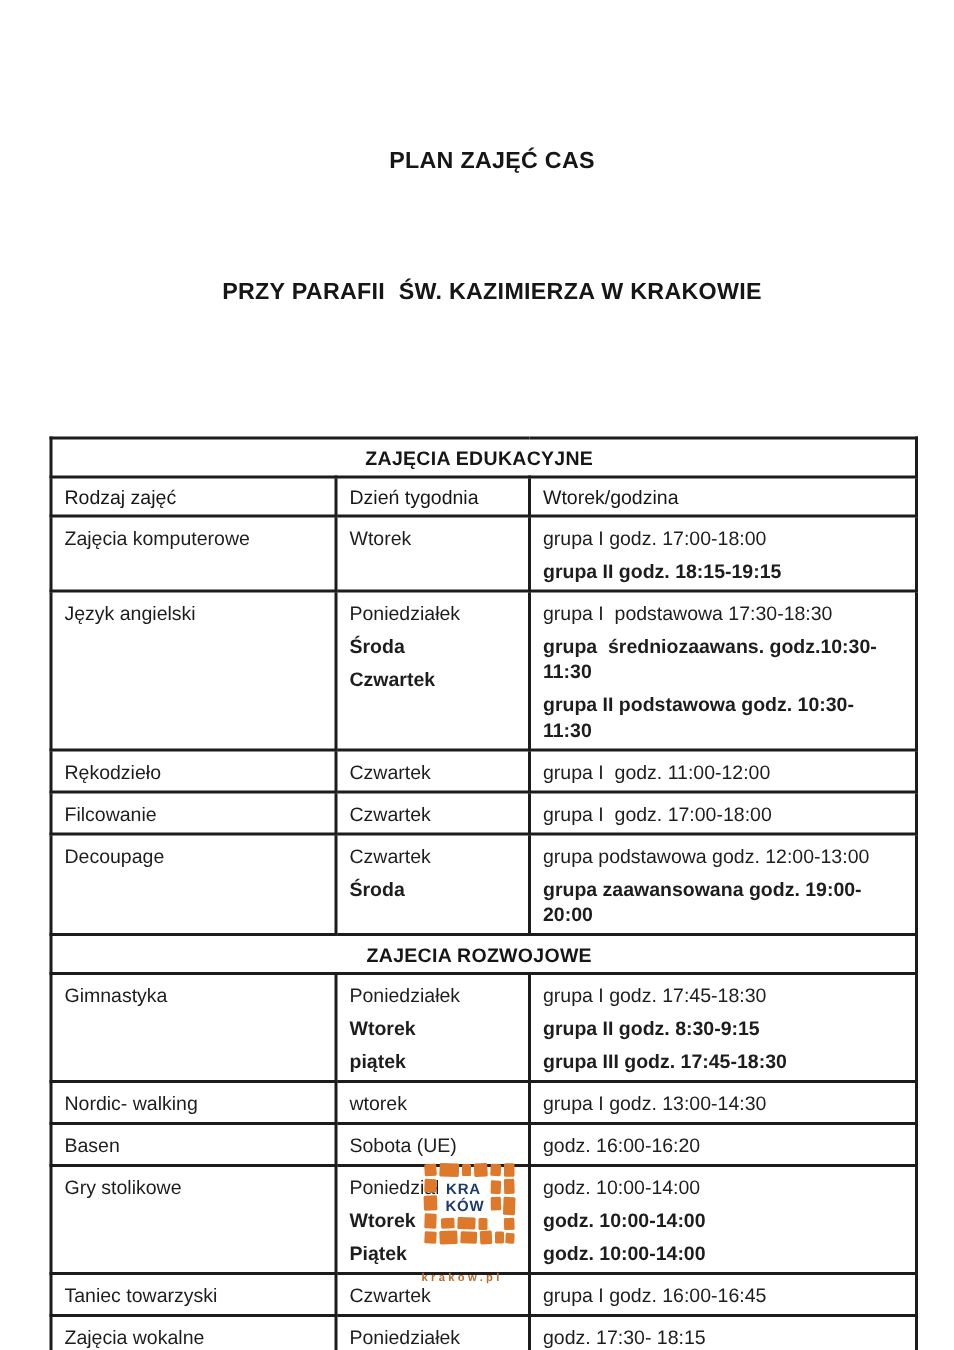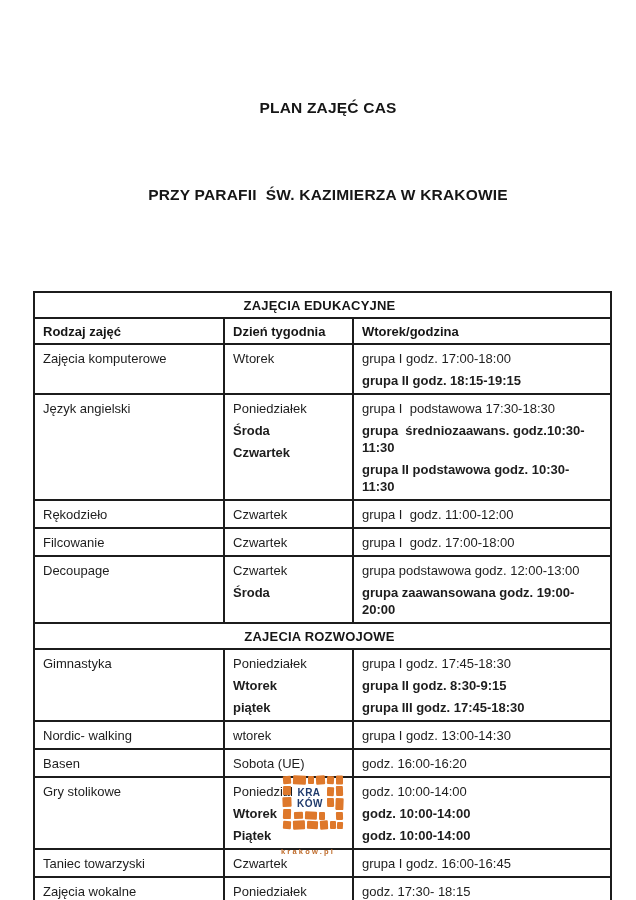--- a/index.html
+++ b/index.html
@@ -44,21 +44,21 @@
   }
   td.section-header {
     text-align: center;
     font-weight: bold;
     padding: 5px 0 4px 0;
     letter-spacing: 0.2px;
     color: #161616;
   }
   th.col-header {
     text-align: left;
-    font-weight: bold;
+    font-weight: normal;
     padding: 7px 8px 6px 8px;
     color: #161616;
   }
   .line { line-height: 17px; }
   .line + .line { margin-top: 5px; font-weight: bold; }
 
   .logo-wrap {
     position: absolute;
     top: 740px;
     left: 281px;

